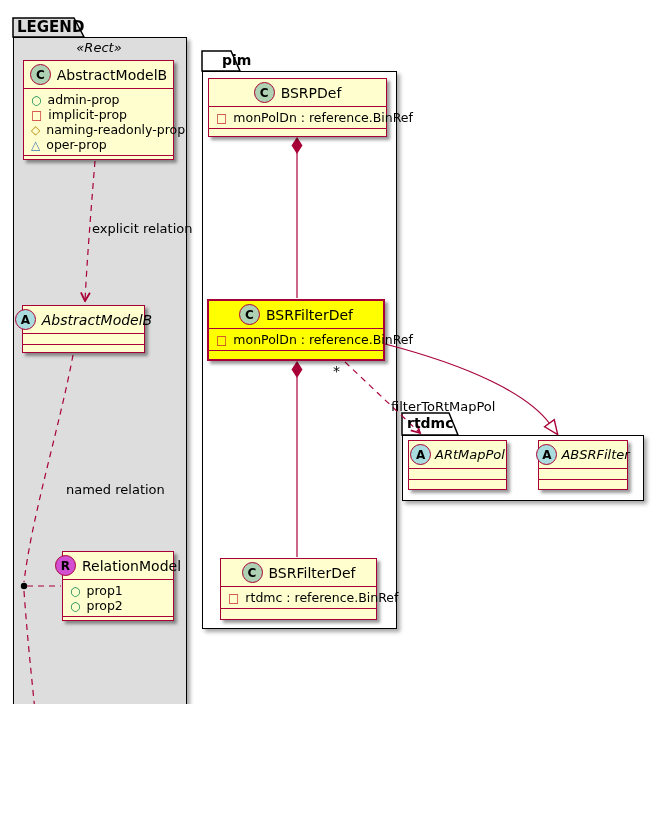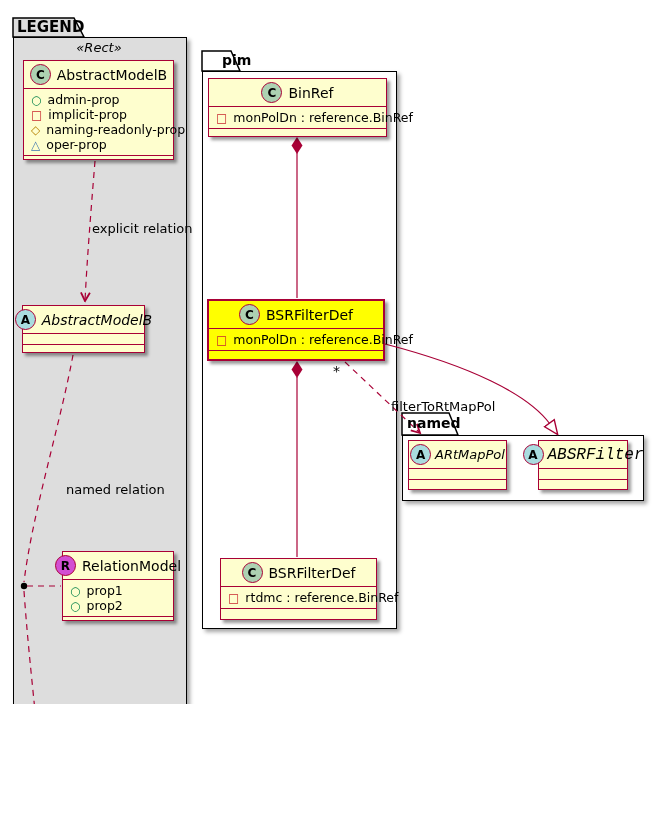--- a/index.html
+++ b/index.html
@@ -86,21 +86,21 @@
     <path d="M297,377 L297,557" fill="none" stroke="#A80036" stroke-width="1.2"></path>
     <polygon points="297,361 302.5,369.5 297,378 291.5,369.5" fill="#A80036"></polygon>
 
     <path d="M345,362 L420,433" fill="none" stroke="#A80036" stroke-width="1.2" stroke-dasharray="6,5" marker-end="url(#arrowV)"></path>
 
     <path d="M385,344 C470,366 528,394 550,424" fill="none" stroke="#A80036" stroke-width="1.2" marker-end="url(#triHollow)"></path>
   </svg>
 
   <div class="pkg-tab-label tab-legend">LEGEND</div>
   <div class="pkg-tab-label tab-pim">pim</div>
-  <div class="pkg-tab-label tab-rtdmc">named</div>
+  <div class="pkg-tab-label tab-rtdmc">rtdmc</div>
   <div class="stereotype">«Rect»</div>
 
   <div class="cls" style="left:23px;top:60px;width:151px;height:100px;">
     <div class="cls-head">
       <span class="spot spot-c">C</span>
       <span class="cls-name">AbstractModelB</span>
     </div>
     <div class="cls-attrs">
       <div class="attr-row">
         <span class="attr-icon ic-circle">○</span>
@@ -154,21 +154,21 @@
       <span class="spot spot-c">C</span>
       <span class="cls-name" style="font-size:13px;">C</span>
     </div>
     <div class="cls-comp10"></div>
     <div class="cls-comp10"></div>
   </div>
 
   <div class="cls" style="left:208px;top:78px;width:179px;height:59px;">
     <div class="cls-head">
       <span class="spot spot-c">C</span>
-      <span class="cls-name">BinRef</span>
+      <span class="cls-name">BSRPDef</span>
     </div>
     <div class="cls-attrs">
       <div class="attr-row">
         <span class="attr-icon ic-square">□</span>
         <span>monPolDn : reference.BinRef</span>
       </div>
     </div>
     <div class="cls-empty"></div>
   </div>
 
@@ -205,21 +205,21 @@
       <span class="spot spot-a">A</span>
       <span class="cls-name" style="font-size:13px;">ARtMapPol</span>
     </div>
     <div class="cls-comp10"></div>
     <div class="cls-comp10"></div>
   </div>
 
   <div class="cls abstract" style="left:538px;top:440px;width:90px;height:50px;">
     <div class="cls-head" style="flex:1 1 auto;gap:4px;">
       <span class="spot spot-a">A</span>
-      <span class="cls-name" style="font-size:16px;font-family:Liberation Mono, monospace;">ABSRFilter</span>
+      <span class="cls-name" style="font-size:13px;">ABSRFilter</span>
     </div>
     <div class="cls-comp10"></div>
     <div class="cls-comp10"></div>
   </div>
 
   <div class="rel-label lbl-explicit">explicit relation</div>
   <div class="rel-label lbl-named">named relation</div>
   <div class="rel-label lbl-filter">filterToRtMapPol</div>
   <div class="rel-label lbl-star">*</div>
 

